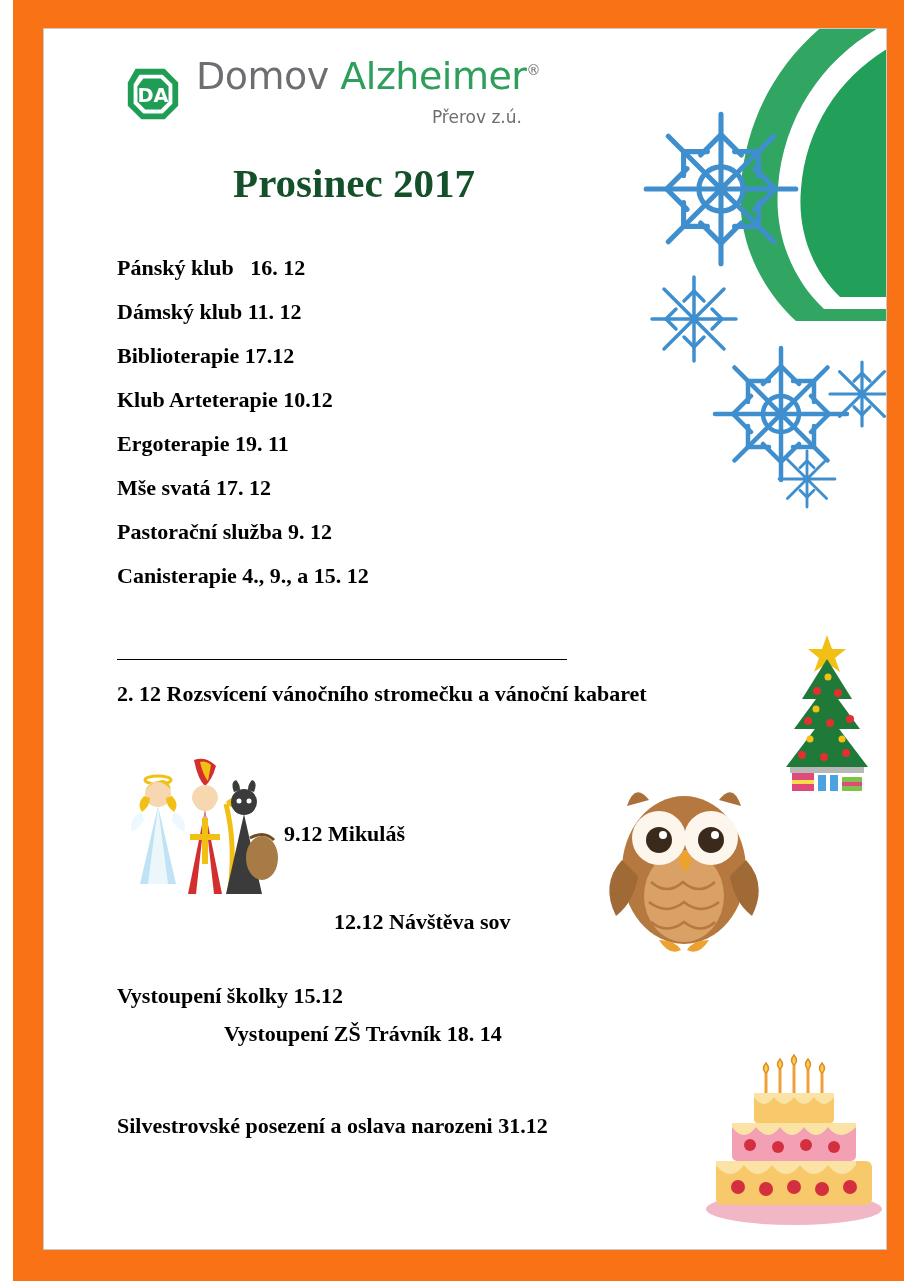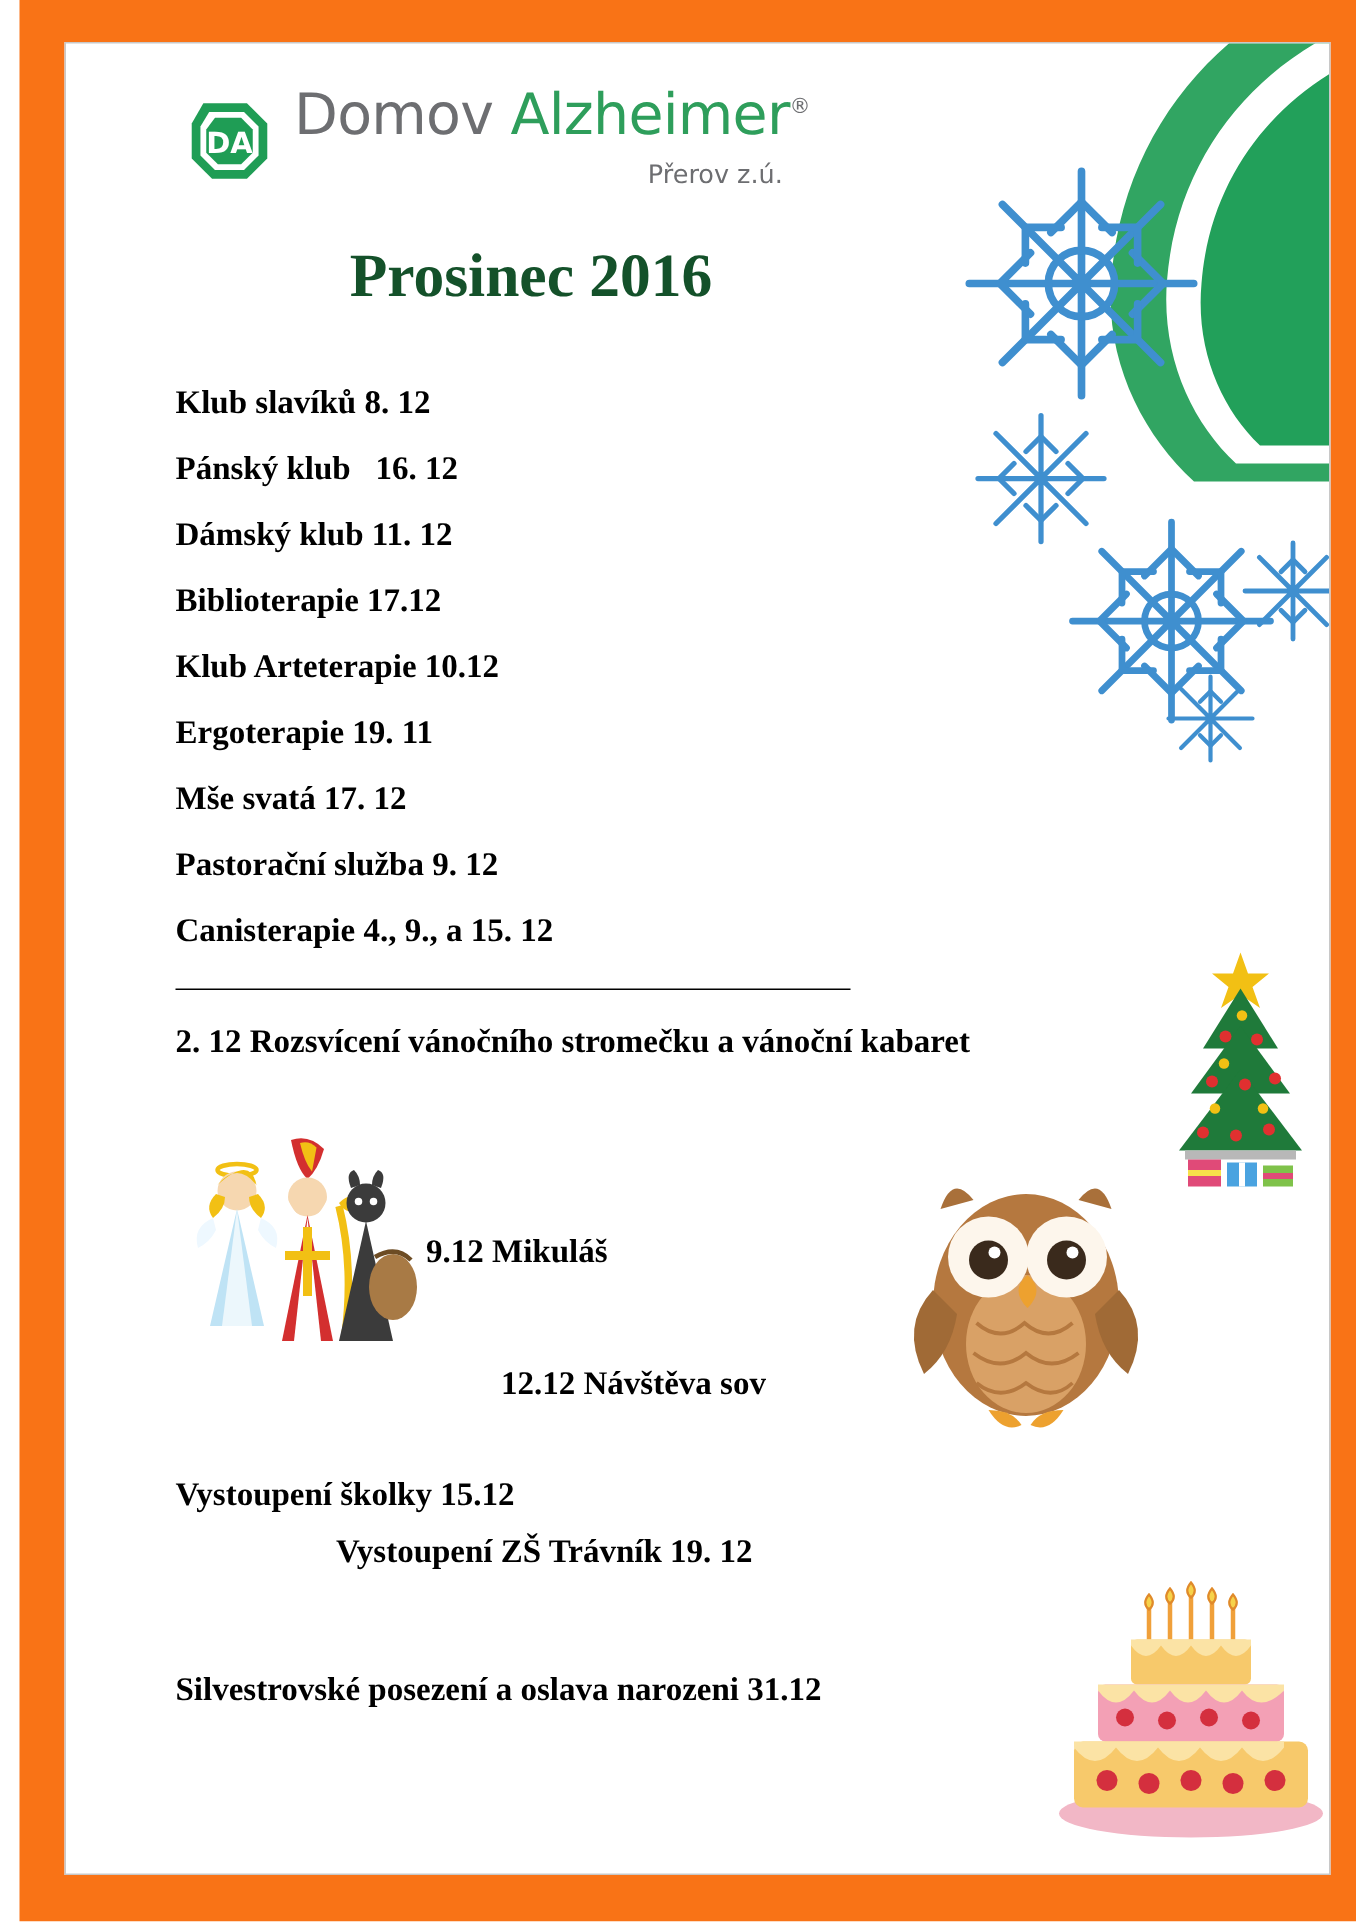--- a/index.html
+++ b/index.html
@@ -181,21 +181,21 @@
       </svg>
       <div class="logo-text">
         <div class="logo-title">
           <span>Domov</span>
           <span class="green">Alzheimer</span><span class="logo-reg">®</span>
         </div>
         <div class="logo-sub">Přerov z.ú.</div>
       </div>
     </div>
 
-    <div class="heading">Prosinec 2016</div>
+    <div class="heading">Prosinec 2017</div>
 
     <svg class="snow snow-1" viewBox="0 0 100 100">
       <g stroke="#3f8fcf" stroke-width="3" fill="none" stroke-linecap="round">
         <path d="M50 6 V94 M6 50 H94 M19 19 L81 81 M81 19 L19 81"></path>
         <path d="M50 18 L38 30 M50 18 L62 30 M50 82 L38 70 M50 82 L62 70"></path>
         <path d="M18 50 L30 38 M18 50 L30 62 M82 50 L70 38 M82 50 L70 62"></path>
         <path d="M28 28 L28 42 M28 28 L42 28 M72 72 L72 58 M72 72 L58 72"></path>
         <path d="M72 28 L58 28 M72 28 L72 42 M28 72 L42 72 M28 72 L28 58"></path>
         <circle cx="50" cy="50" r="13"></circle>
       </g>
@@ -224,38 +224,37 @@
       </g>
     </svg>
     <svg class="snow snow-5" viewBox="0 0 100 100">
       <g stroke="#3f8fcf" stroke-width="4" fill="none" stroke-linecap="round">
         <path d="M50 10 V90 M10 50 H90 M22 22 L78 78 M78 22 L22 78"></path>
         <path d="M50 24 L40 34 M50 24 L60 34 M50 76 L40 66 M50 76 L60 66"></path>
       </g>
     </svg>
 
     <div class="club-list">
-      <div class="club-item">Klub slavíků 8. 12</div>
       <div class="club-item">Pánský klub   16. 12</div>
       <div class="club-item">Dámský klub 11. 12</div>
       <div class="club-item">Biblioterapie 17.12</div>
       <div class="club-item">Klub Arteterapie 10.12</div>
       <div class="club-item">Ergoterapie 19. 11</div>
       <div class="club-item">Mše svatá 17. 12</div>
       <div class="club-item">Pastorační služba 9. 12</div>
       <div class="club-item">Canisterapie 4., 9., a 15. 12</div>
     </div>
 
     <div class="divider"></div>
 
     <div class="event ev-tree-light">2. 12 Rozsvícení vánočního stromečku a vánoční kabaret</div>
     <div class="event ev-mikulas">9.12 Mikuláš</div>
     <div class="event ev-sovy">12.12 Návštěva sov</div>
     <div class="event ev-skolka">Vystoupení školky 15.12</div>
-    <div class="event ev-zs">Vystoupení ZŠ Trávník 19. 12</div>
+    <div class="event ev-zs">Vystoupení ZŠ Trávník 18. 14</div>
     <div class="event ev-silvestr">Silvestrovské posezení a oslava narozeni 31.12</div>
 
     <svg class="art art-tree" viewBox="0 0 110 170">
       <path d="M55 6 L60 20 L74 20 L63 29 L68 43 L55 34 L42 43 L47 29 L36 20 L50 20 Z" fill="#f2c014"></path>
       <path d="M55 30 L80 70 H30 Z" fill="#1f7a3a"></path>
       <path d="M55 55 L88 100 H22 Z" fill="#1f7a3a"></path>
       <path d="M55 84 L96 138 H14 Z" fill="#1f7a3a"></path>
       <g fill="#e03030">
         <circle cx="45" cy="62" r="4"></circle>
           <circle cx="66" cy="64" r="4"></circle>

